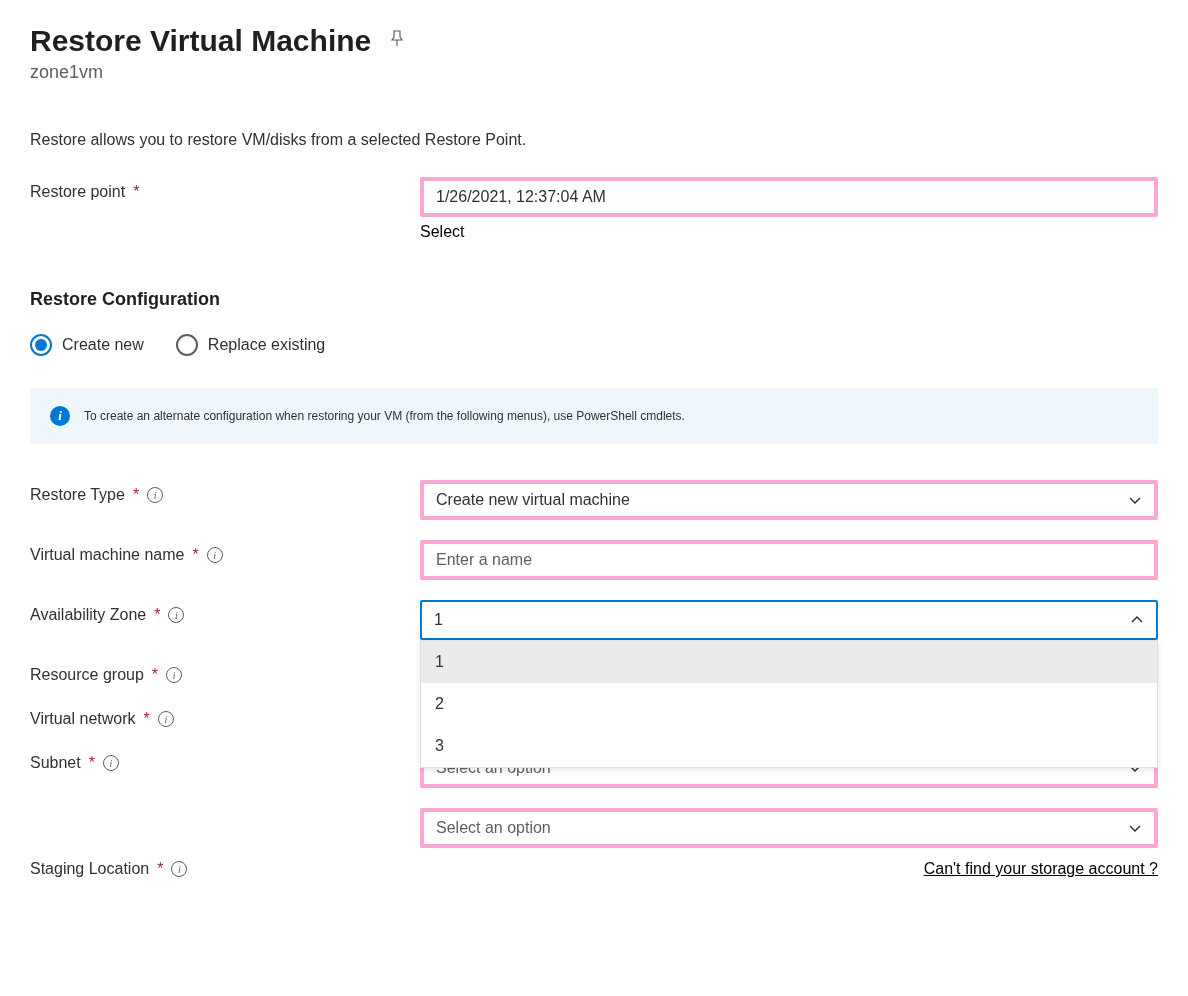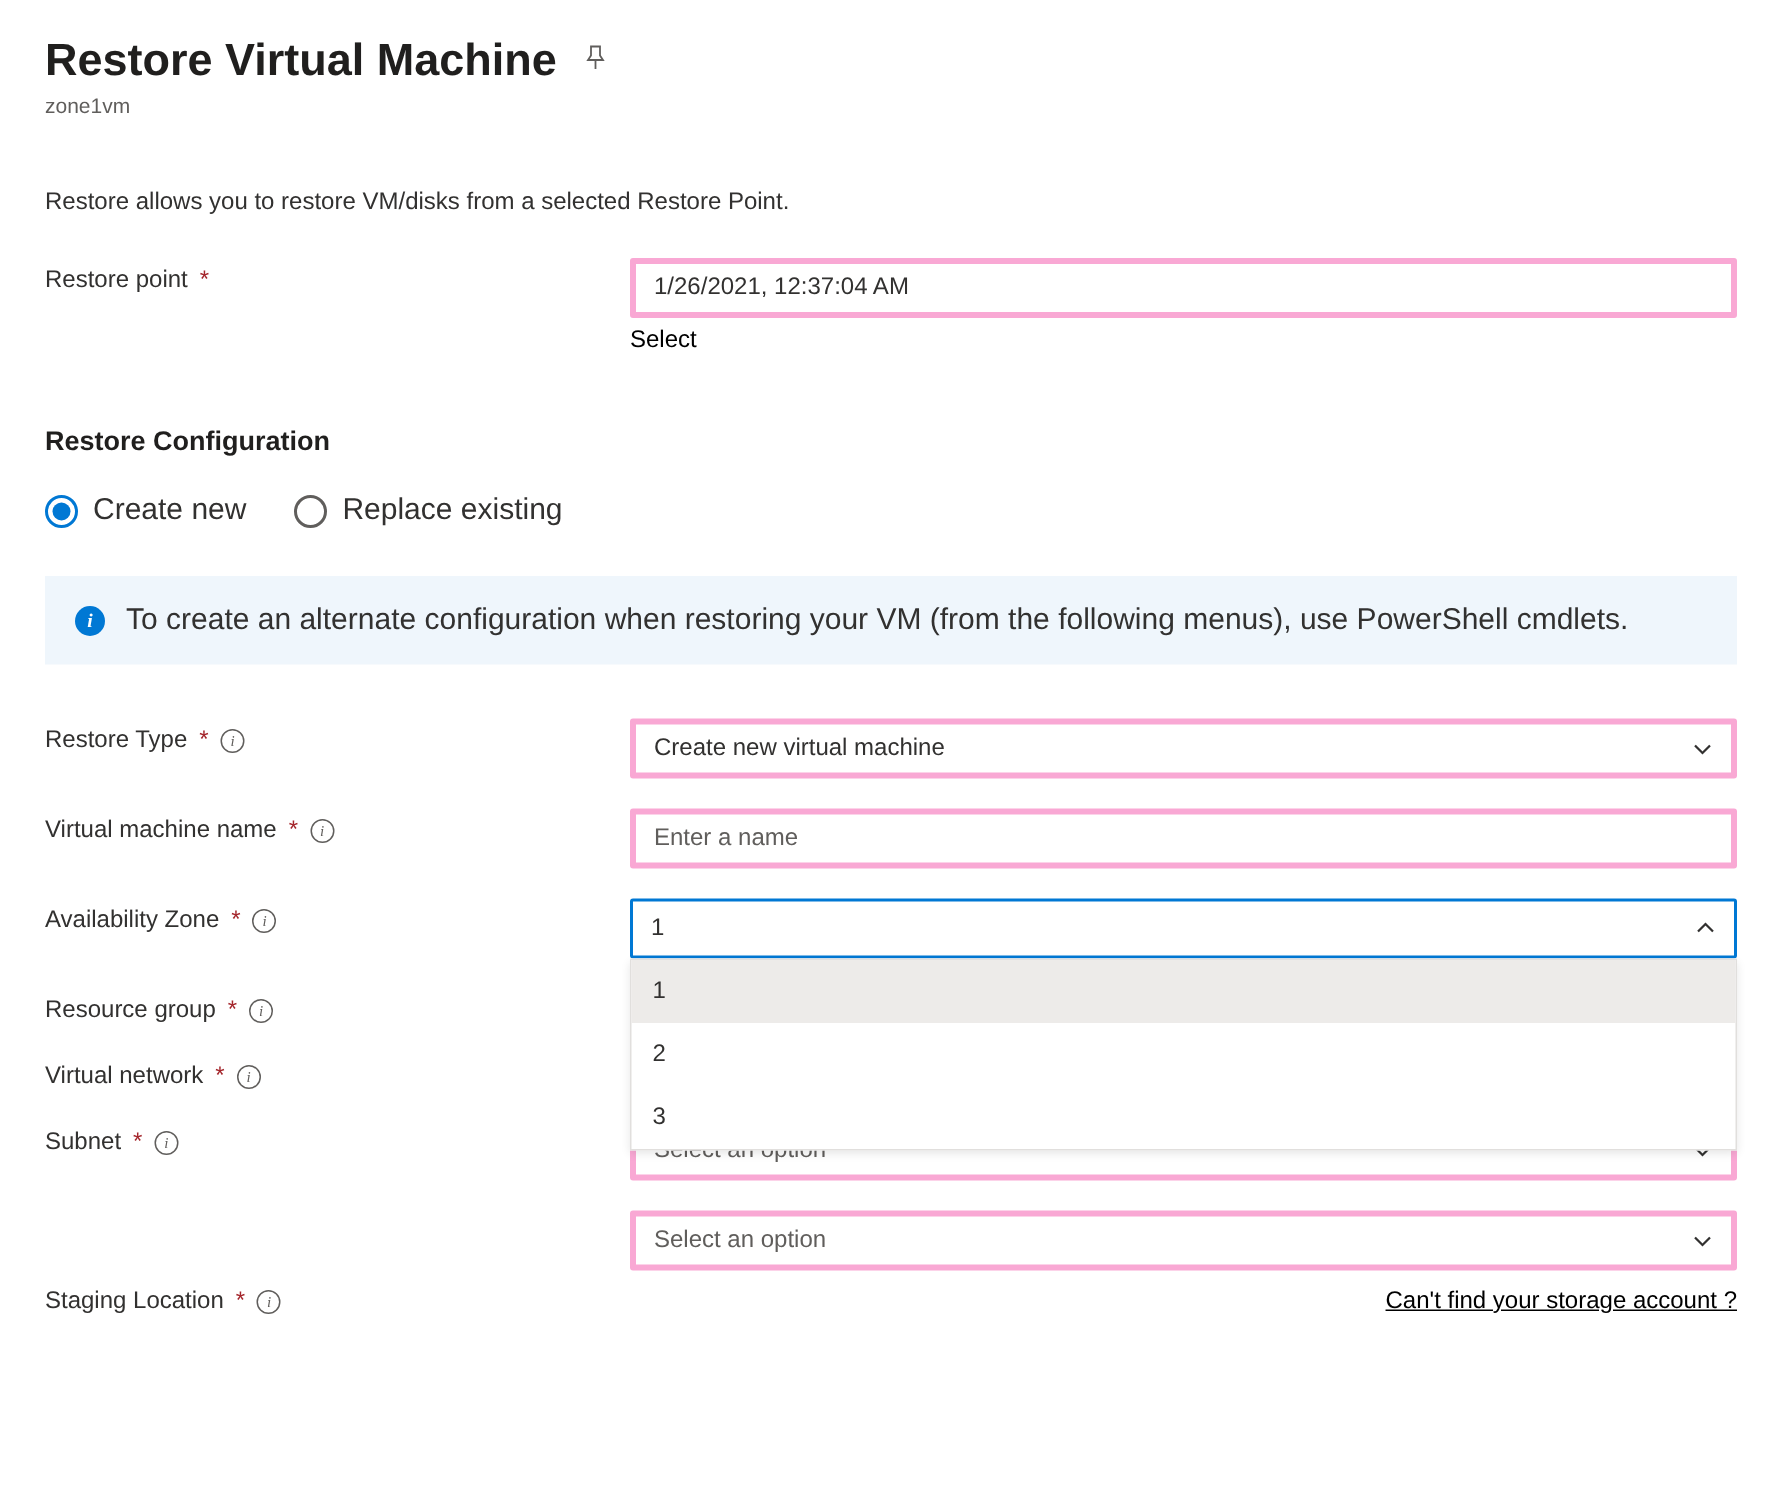--- a/index.html
+++ b/index.html
@@ -24,21 +24,21 @@
       font-size: 30px;
       font-weight: 600;
       color: #201f1e;
     }
     .pin-icon {
       font-size: 18px;
       color: #605e5c;
       cursor: pointer;
     }
     .subtitle {
-      font-size: 14px;
+      font-size: 18px;
       color: #605e5c;
       margin-bottom: 48px;
     }
     .description {
       font-size: 16px;
       color: #323130;
       margin-bottom: 28px;
     }
     .form-row {
       display: flex;
@@ -149,21 +149,21 @@
       border-color: #0078d4;
     }
     .radio.selected::after {
       content: '';
       width: 12px;
       height: 12px;
       background: #0078d4;
       border-radius: 50%;
     }
     .radio-label {
-      font-size: 20px;
+      font-size: 16px;
     }
     .info-banner {
       background: #eff6fc;
       padding: 18px 20px;
       display: flex;
       align-items: center;
       gap: 14px;
       margin-bottom: 36px;
     }
     .info-banner-icon {
@@ -175,21 +175,21 @@
       align-items: center;
       justify-content: center;
       color: #ffffff;
       font-weight: bold;
       font-size: 13px;
       font-style: italic;
       font-family: Georgia, serif;
       flex-shrink: 0;
     }
     .info-banner-text {
-      font-size: 20px;
+      font-size: 12px;
       color: #323130;
     }
     .dropdown-wrapper {
       position: relative;
       width: 100%;
     }
     .dropdown-menu {
       position: absolute;
       top: 100%;
       left: 0;

